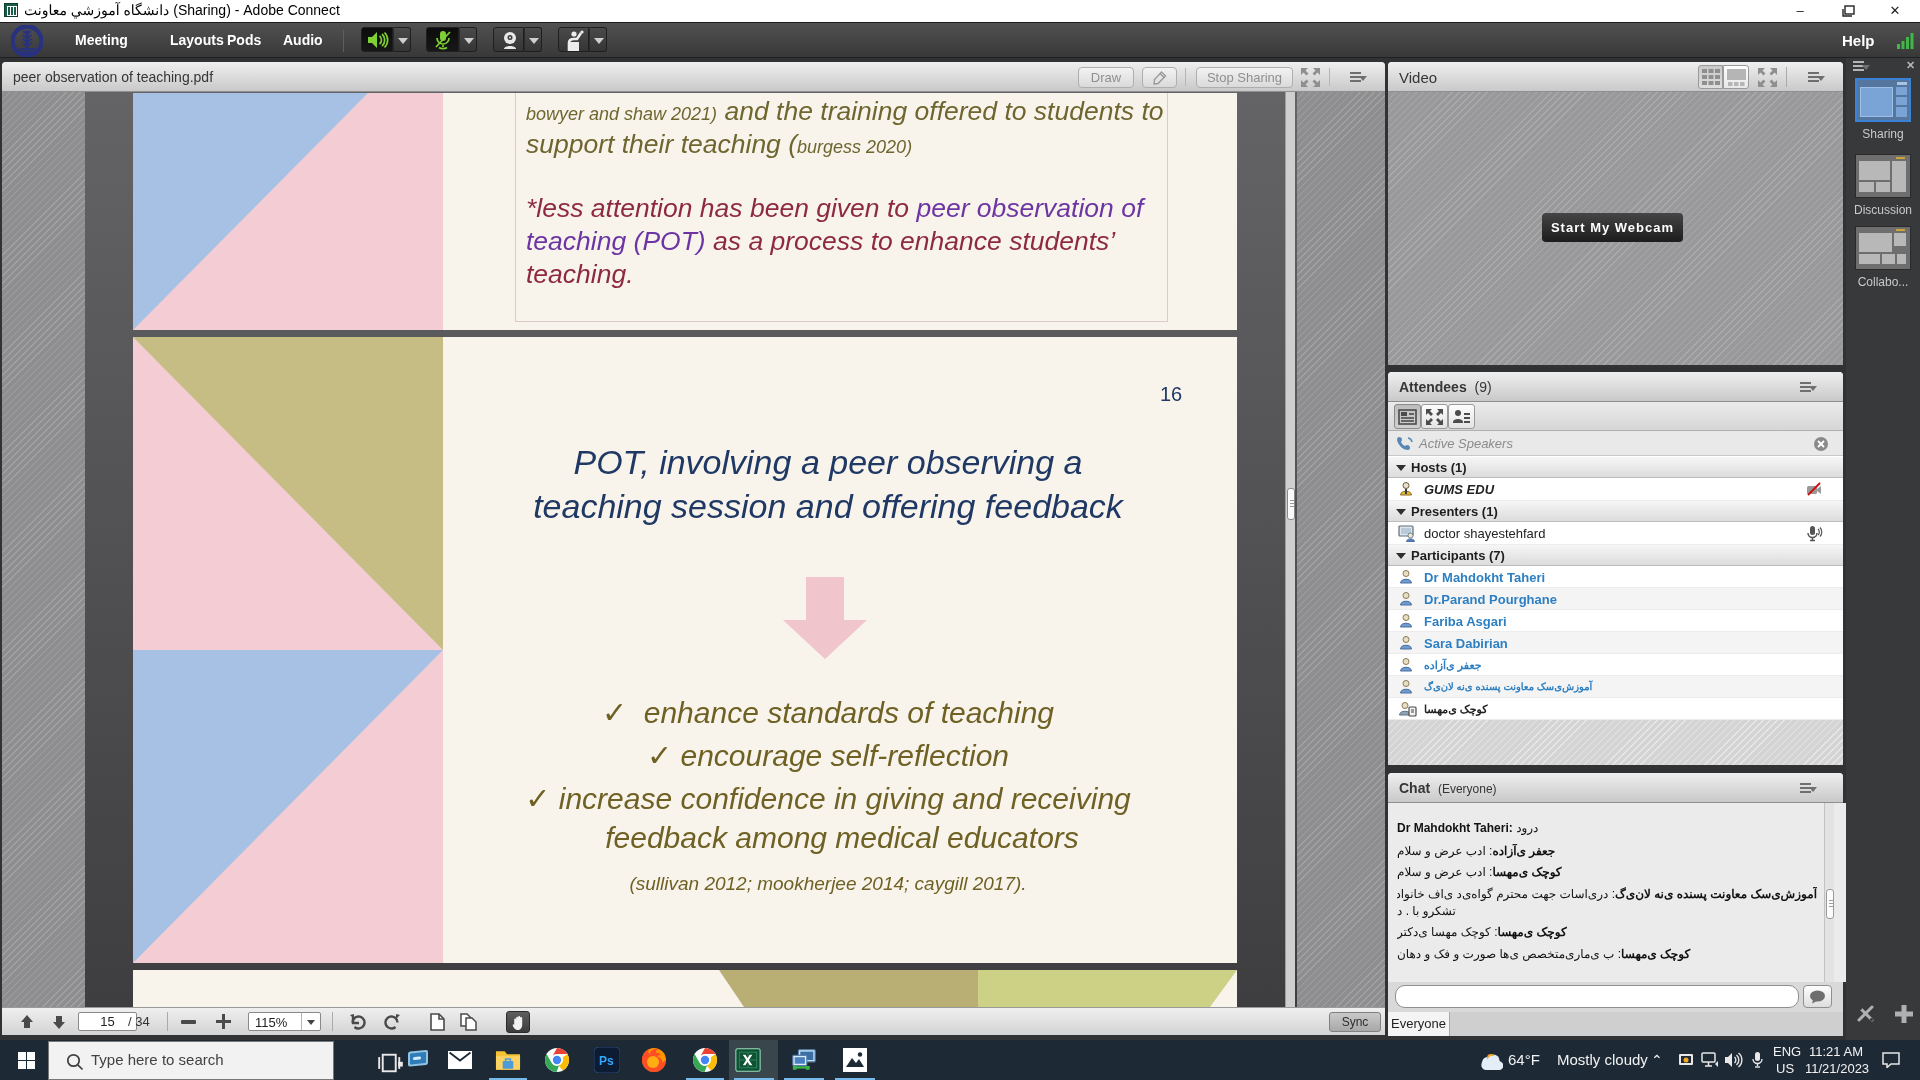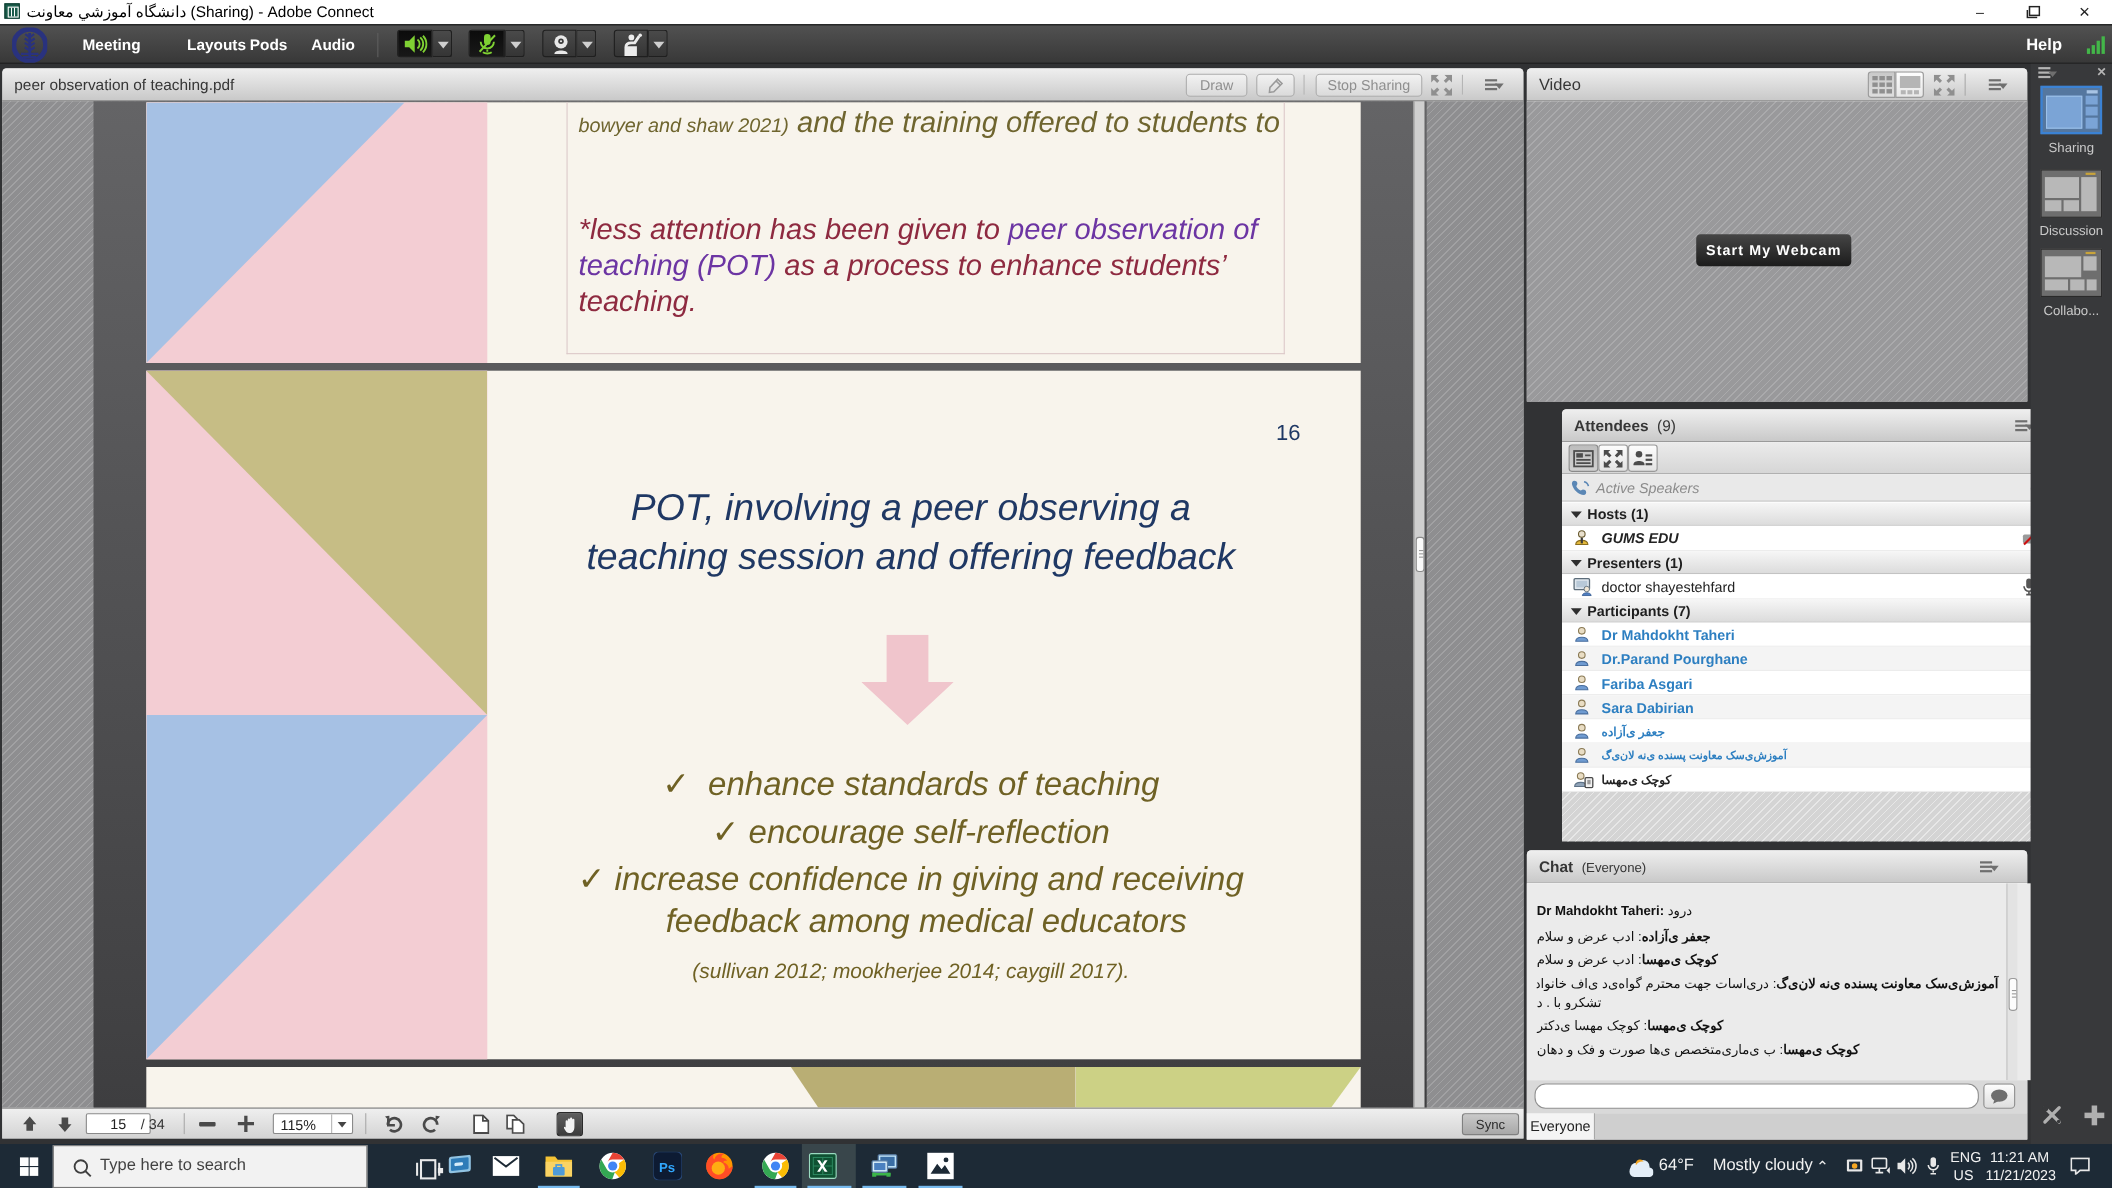--- a/index.html
+++ b/index.html
@@ -73,21 +73,21 @@
   color:#6f6124; font-size:30px; white-space:nowrap; }
 .chk { font-style:normal; }
 #sharebar { position:absolute; left:0; top:945px; width:1383px; height:28px;
   background:linear-gradient(#efefef,#d3d3d3); border-top:1px solid #9a9a9a; }
 #syncbtn { position:absolute; left:1327px; top:4px; width:52px; height:20px; border:1px solid #808080;
   border-radius:3px; background:linear-gradient(#c9c9c9,#a8a8a8); color:#2c2c2c; font-size:12px;
   text-align:center; line-height:18px; }
 
 
 #videopod { left:1388px; top:62px; width:455px; height:303px; }
-#attpod { left:1420px; top:372px; width:455px; height:335px; }
+#attpod { left:1388px; top:372px; width:455px; height:335px; }
 #chatpod { left:1388px; top:773px; width:455px; height:263px; }
 .vbtn { position:absolute; top:2px; width:27px; height:25px; background:linear-gradient(#fdfdfd,#e3e3e3);
   border:1px solid #9a9a9a; border-radius:3px; }
 .secthead { position:absolute; left:0; width:455px; height:21px;
   background:linear-gradient(#f6f6f6,#dcdcdc); border-bottom:1px solid #bdbdbd; font-size:13px; color:#1e1e1e; }
 .secthead b { position:absolute; left:23px; top:3px; }
 .tri { position:absolute; left:8px; top:8px; border-left:5px solid transparent;
   border-right:5px solid transparent; border-top:6px solid #2e2e2e; }
 .attrow { position:absolute; left:0; width:455px; height:22px; background:#fff; border-bottom:1px solid #ececec; }
 .attrow.alt { background:#f4f4f4; }
@@ -217,20 +217,21 @@
   <div id="docarea" class="hatch">
     <div id="docbg"></div>
 
     <div class="page" id="p15" style="top:1px; height:237px; overflow:hidden;">
       <div style="position:absolute; left:0; top:0; width:310px; height:237px; background:#f3cdd3;"></div>
       <div style="position:absolute; left:0; top:0; width:310px; height:237px;
         background:#a6c1e4; clip-path:polygon(0 0, 235px 0, 0 237px);"></div>
       <div style="position:absolute; left:382px; top:-60px; width:653px; height:289px;
         border:1px solid #dcc9c9; border-top:none;"></div>
       <div class="sl15t" style="top:3px; color:#6f652f;"><span class="sm">bowyer and shaw 2021)</span> and the training offered to students to</div>
+      <div class="sl15t" style="top:36px; color:#6f652f;">support their teaching (<span class="sm">burgess 2020)</span></div>
       <div class="sl15t" style="top:100px; color:#8e2a40;">*less attention has been given to <span style="color:#6c35a3;">peer observation of</span></div>
       <div class="sl15t" style="top:133px;"><span style="color:#6c35a3;">teaching (POT) </span><span style="color:#8e2a40;">as a process to enhance students’</span></div>
       <div class="sl15t" style="top:166px; color:#8e2a40;">teaching.</div>
     </div>
 
     <div class="page" id="p16" style="top:245px; height:626px;">
       <div style="position:absolute; left:0; top:0; width:310px; height:313px;
         background:#f3cdd3;"></div>
       <div style="position:absolute; left:0; top:0; width:310px; height:313px;
         background:#c6bd85; clip-path:polygon(0 0, 310px 0, 310px 313px);"></div>

